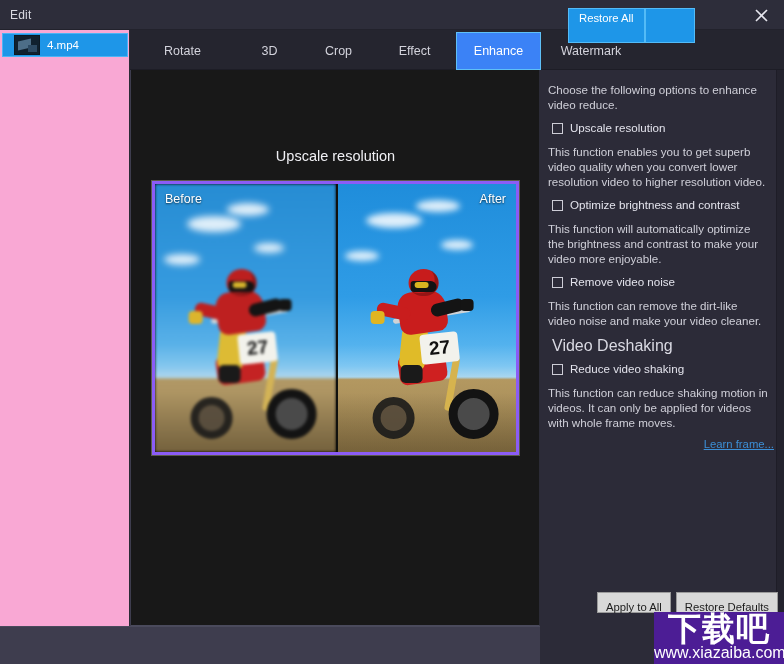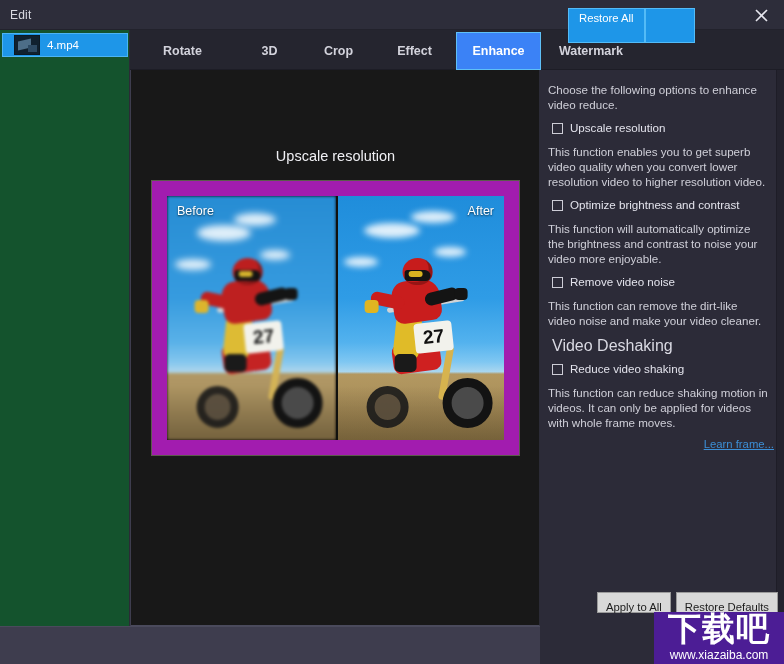--- a/index.html
+++ b/index.html
@@ -39,21 +39,21 @@
     display: flex; align-items: center; justify-content: center;
     cursor: pointer;
   }
   .close-btn svg { display: block; }
 
   
   .sidebar {
     position: absolute;
     left: 0; top: 30px;
     width: 130px; height: 606px;
-    background: #14532d;
+    background: #f9a8d4;
     border-right: 1px solid #2b2b36;
   }
   .file-tab {
     position: absolute;
     left: 2px; top: 3px;
     width: 126px; height: 24px;
     background: #1e96e8;
     border: 1px solid #4cb4f5;
     display: flex;
     align-items: center;
@@ -98,21 +98,20 @@
     width: 654px; height: 40px;
     background: #25252f;
     border-bottom: 1px solid #1d1d26;
   }
   .tabs {
     position: absolute;
     left: 0; top: 2px;
     height: 38px;
     display: flex;
     align-items: flex-start;
-    font-weight: bold;
   }
   .tab {
     display: flex;
     align-items: center;
     justify-content: center;
     font-size: 12.5px;
     color: #d3d3dc;
     cursor: pointer;
     height: 38px;
     white-space: nowrap;
@@ -144,22 +143,22 @@
     width: 409px;
     text-align: center;
     font-size: 14.5px;
     color: #f0f0f4;
   }
   .compare-frame {
     position: absolute;
     left: 20px; top: 110px;
     width: 369px; height: 276px;
     border: 1px solid #5b5b4c;
-    background: #a21caf;
-    padding: 15px;
+    background: #8b5cf6;
+    padding: 3px;
   }
   .compare-inner {
     position: relative;
     width: 100%; height: 100%;
     display: flex;
     background: #000;
   }
   .pane {
     position: relative;
     width: 50%;
@@ -362,21 +361,21 @@
     color: #ffffff;
     letter-spacing: 1px;
     line-height: 38px;
     font-family: "DejaVu Sans", sans-serif;
   }
   .wm-url {
     position: absolute;
     left: 0; bottom: 2px;
     width: 130px;
     text-align: center;
-    font-size: 12px;
+    font-size: 16px;
     color: #ffffff;
     font-family: "Liberation Sans", sans-serif;
   }
 </style>
 </head>
 <body>
 
 <div id="app">
 
   <div class="titlebar">
@@ -485,21 +484,21 @@
       <div class="rp-check">
         <span class="cb"></span>
         <span class="rp-check-label">Upscale resolution</span>
       </div>
       <div class="rp-text">This function enables you to get superb video quality when you convert lower resolution video to higher resolution video.</div>
 
       <div class="rp-check">
         <span class="cb"></span>
         <span class="rp-check-label">Optimize brightness and contrast</span>
       </div>
-      <div class="rp-text">This function will automatically optimize the brightness and contrast to noise your video more enjoyable.</div>
+      <div class="rp-text">This function will automatically optimize the brightness and contrast to make your video more enjoyable.</div>
 
       <div class="rp-check">
         <span class="cb"></span>
         <span class="rp-check-label">Remove video noise</span>
       </div>
       <div class="rp-text">This function can remove the dirt-like video noise and make your video cleaner.</div>
 
       <div class="rp-section-label">Video Deshaking</div>
 
       <div class="rp-check">

